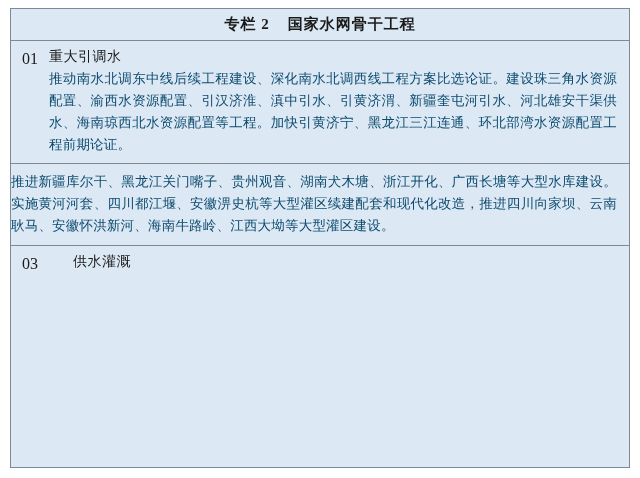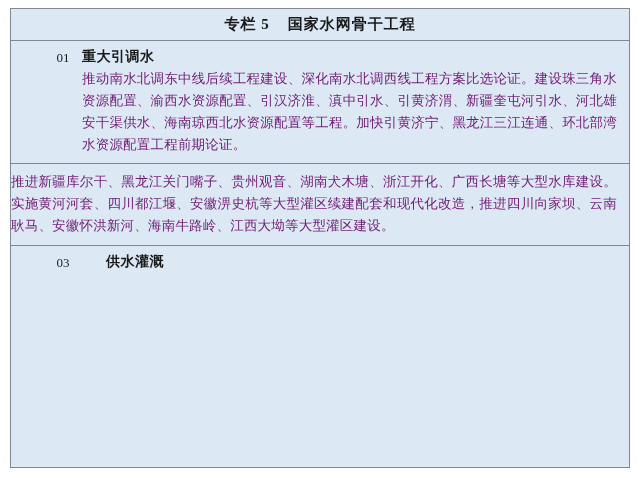--- a/index.html
+++ b/index.html
@@ -57,55 +57,54 @@
     border-bottom: 1px solid #7d8a93;
     background: #dce9f5;
   }
   .section:last-child {
     border-bottom: none;
     gap: 24px;
   }
   .num-cell {
     flex: 0 0 38px;
     text-align: center;
-    font-size: 13px;
+    font-size: 16px;
     color: #1a1a1a;
     padding-top: 9px;
     font-family: "Liberation Serif", "DejaVu Serif", serif;
-    margin-left: 33px;
   }
   .content-cell {
     flex: 1 1 auto;
     padding: 7px 12px 8px 0;
   }
   .sec-title {
     font-size: 14px;
-    font-weight: bold;
+    font-weight: normal;
     color: #1a1a1a;
     margin: 0 0 2px 0;
     letter-spacing: 0.5px;
   }
   .sec-text {
     font-size: 13.5px;
     line-height: 1.62;
-    color: #701a75;
+    color: #0c4a6e;
     text-align: justify;
     text-justify: inter-ideograph;
     margin: 0;
     letter-spacing: 0.2px;
   }
 </style>
 </head>
 <body>
 
 <div class="page">
   <div class="box">
 
     <div class="title-bar">
-      <span>专栏 5</span><span class="gap"></span><span>国家水网骨干工程</span>
+      <span>专栏 2</span><span class="gap"></span><span>国家水网骨干工程</span>
     </div>
 
     <div class="body">
 
       <div class="section">
         <div class="num-cell">01</div>
         <div class="content-cell">
           <div class="sec-title">重大引调水</div>
           <p class="sec-text">推动南水北调东中线后续工程建设、深化南水北调西线工程方案比选论证。建设珠三角水资源配置、渝西水资源配置、引汉济淮、滇中引水、引黄济渭、新疆奎屯河引水、河北雄安干渠供水、海南琼西北水资源配置等工程。加快引黄济宁、黑龙江三江连通、环北部湾水资源配置工程前期论证。</p>
         </div>

